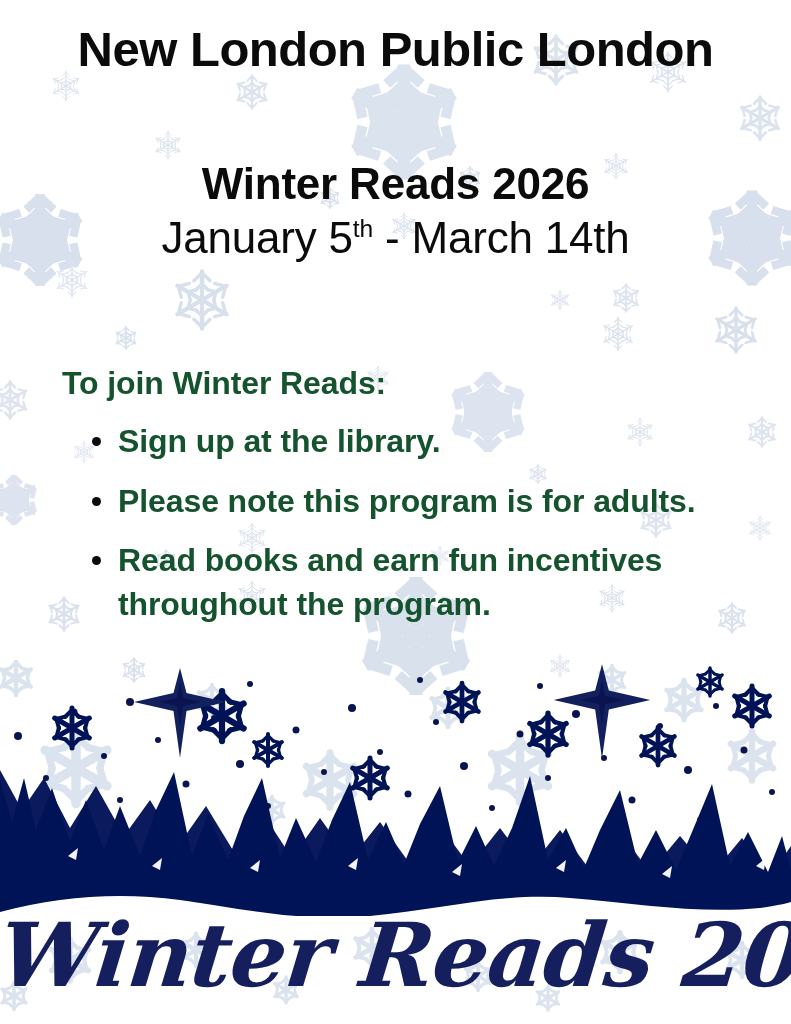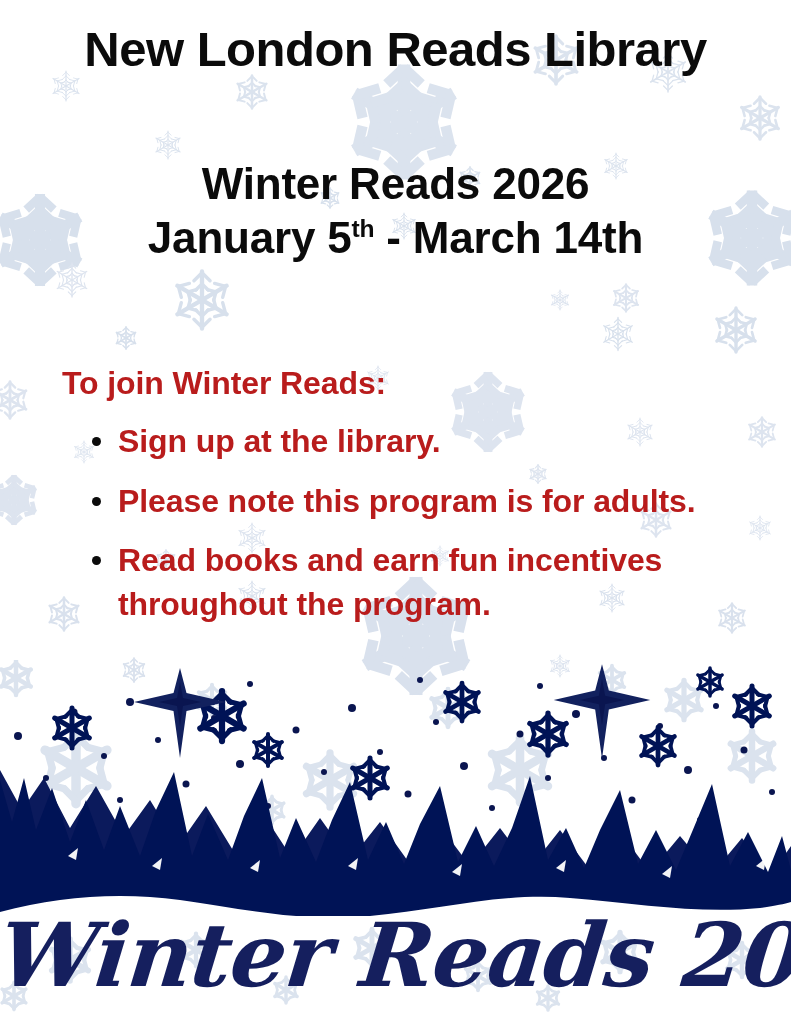--- a/index.html
+++ b/index.html
@@ -50,35 +50,35 @@
     color:#0b0b0b;
   }
   .program-line1{
     font-size:44px;
     font-weight:700;
     line-height:1.22;
     letter-spacing:-0.2px;
   }
   .program-line2{
     font-size:44px;
-    font-weight:700;
+    font-weight:400;
     line-height:1.22;
     letter-spacing:-0.2px;
   }
   .program-line2 sup{
     font-size:0.56em;
     vertical-align:super;
     line-height:0;
   }
   .body-block{
     position:absolute;
     top:362px;
     left:62px;
     width:700px;
-    color:#b91c1c;
+    color:#14532d;
   }
   .intro-line{
     font-size:32px;
     font-weight:700;
     line-height:1.32;
     margin:0 0 2px 0;
     letter-spacing:-0.1px;
   }
   ul.bullets{
     list-style:none;
@@ -531,21 +531,21 @@
       <use href="#pflake" transform="translate(620,292) scale(0.58)"></use>
       <use href="#pflake" transform="translate(742,300) scale(0.50)"></use>
       <use href="#pflake" transform="translate(286,330) scale(0.38)"></use>
       <use href="#pflake" transform="translate(548,338) scale(0.36)"></use>
       <use href="#pflake" transform="translate(14,336) scale(0.40)"></use>
     </g>
   </svg>
 
   <div id="text-layer">
 
-    <div class="org-title">New London Reads Library</div>
+    <div class="org-title">New London Public London</div>
 
     <div class="program-block">
       <div class="program-line1">Winter Reads 2026</div>
       <div class="program-line2"><span>January 5</span><sup>th</sup><span> - March 14th</span></div>
     </div>
 
     <div class="body-block">
       <p class="intro-line">To join Winter Reads:</p>
       <ul class="bullets">
         <li>Sign up at the library.</li>

